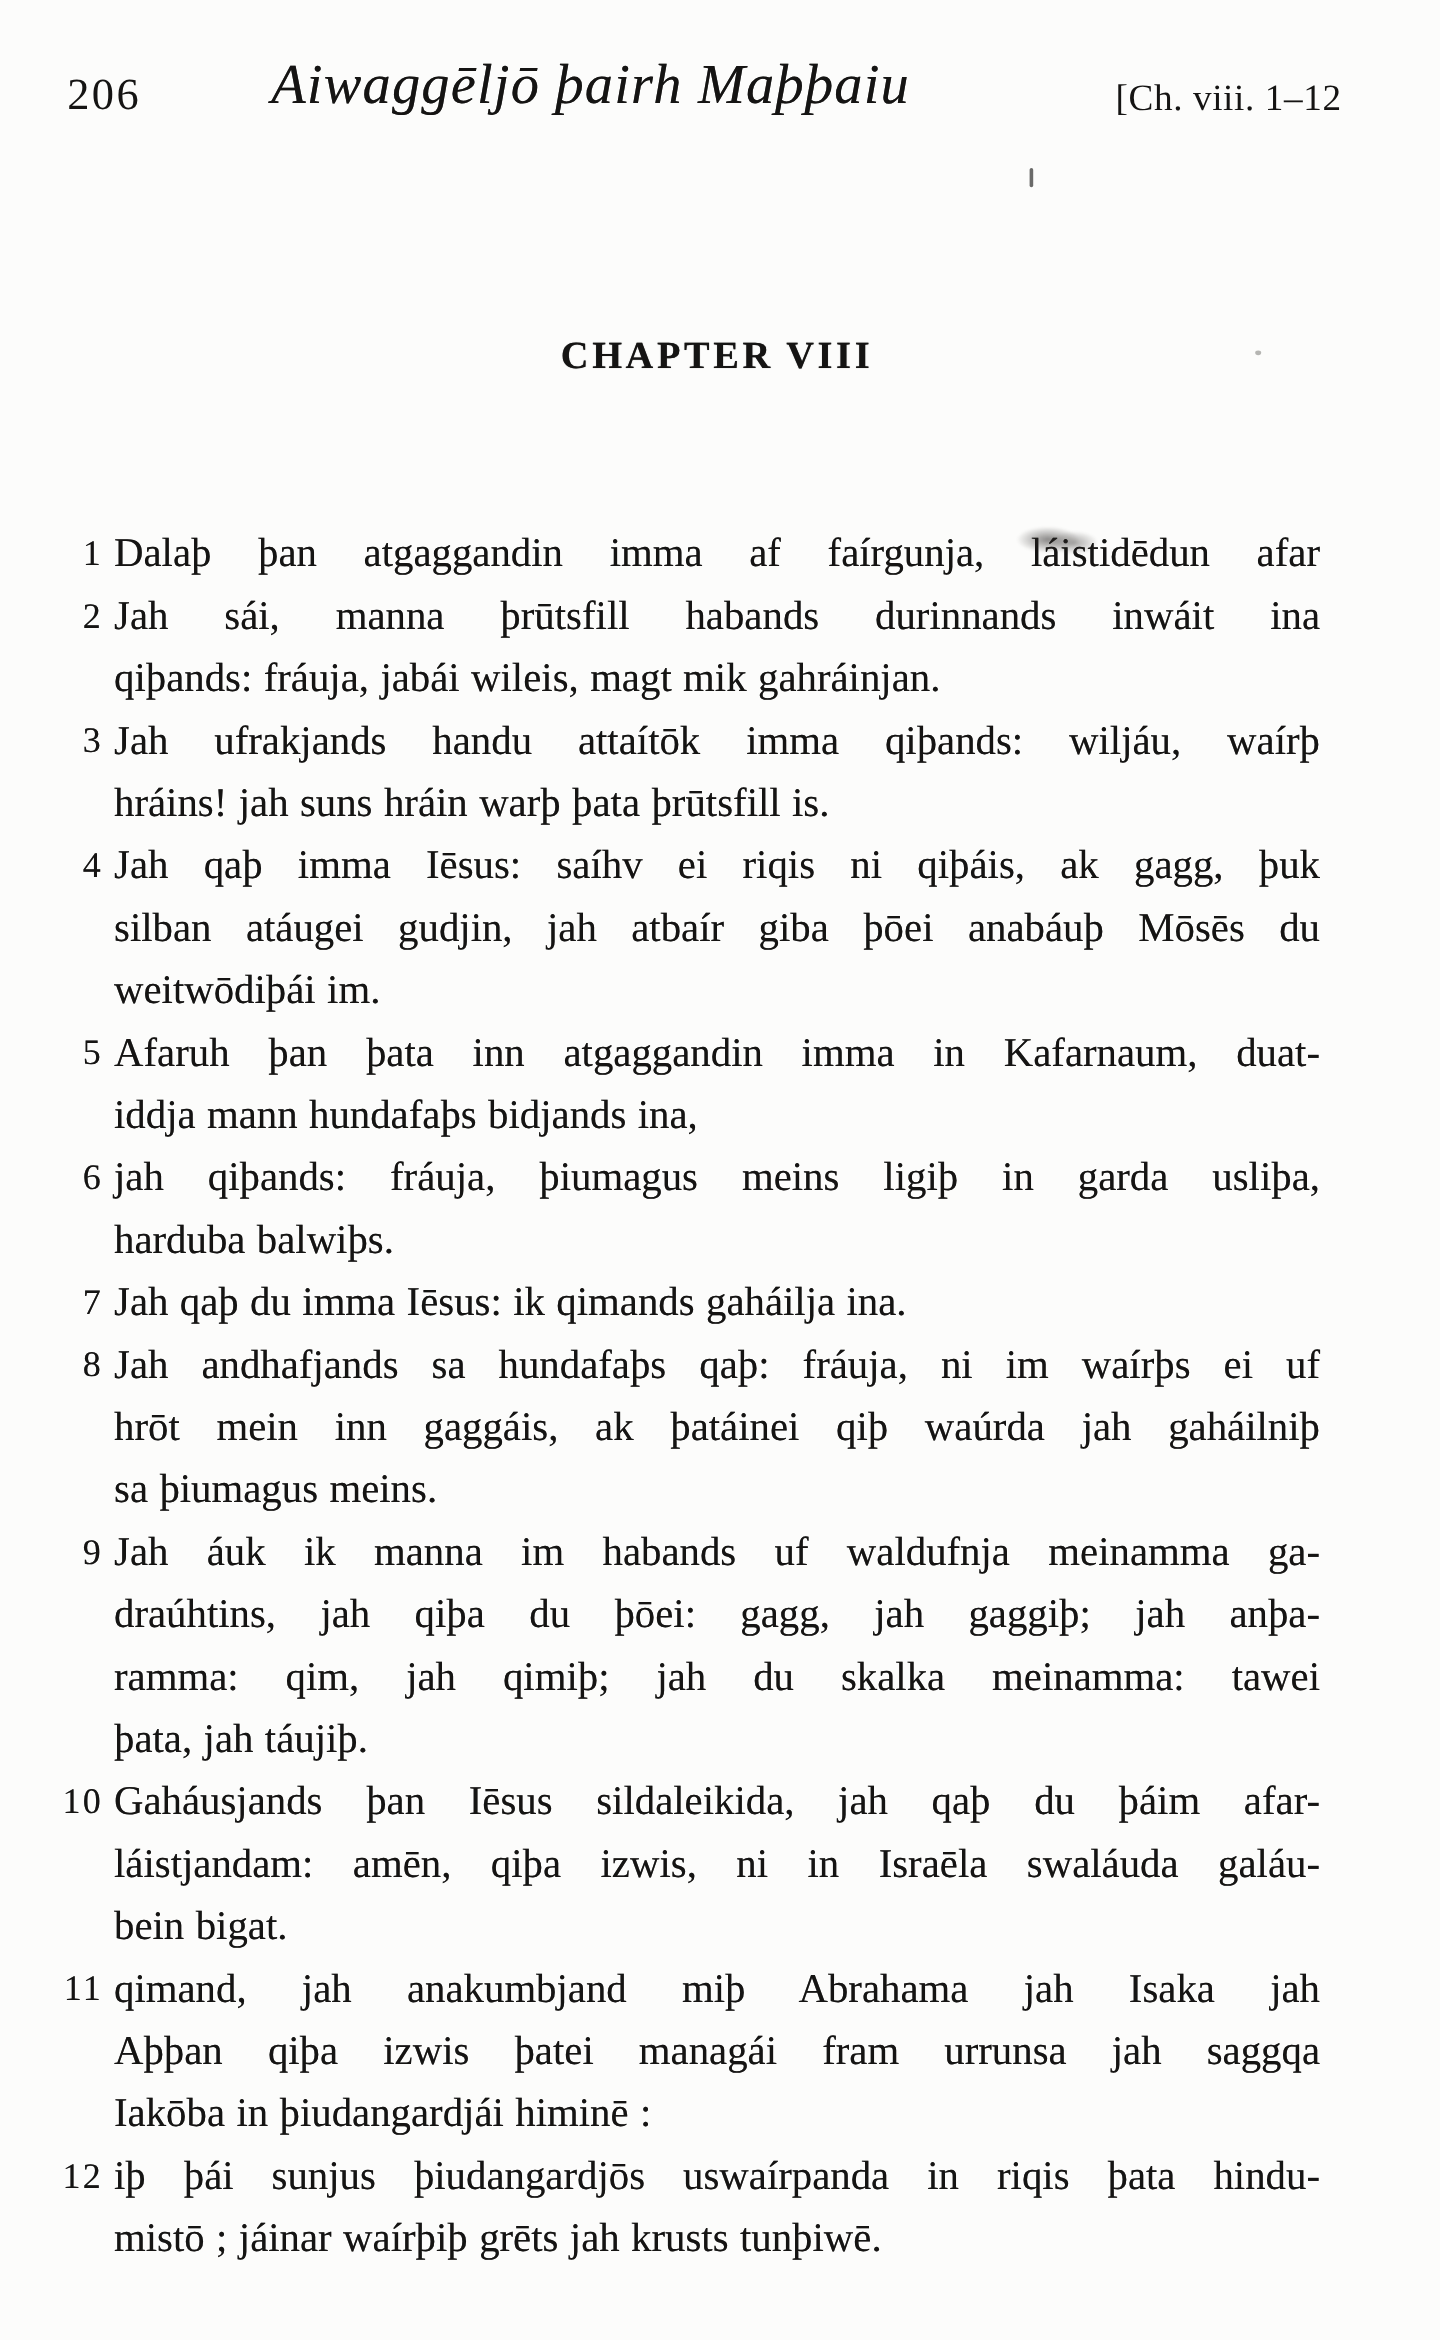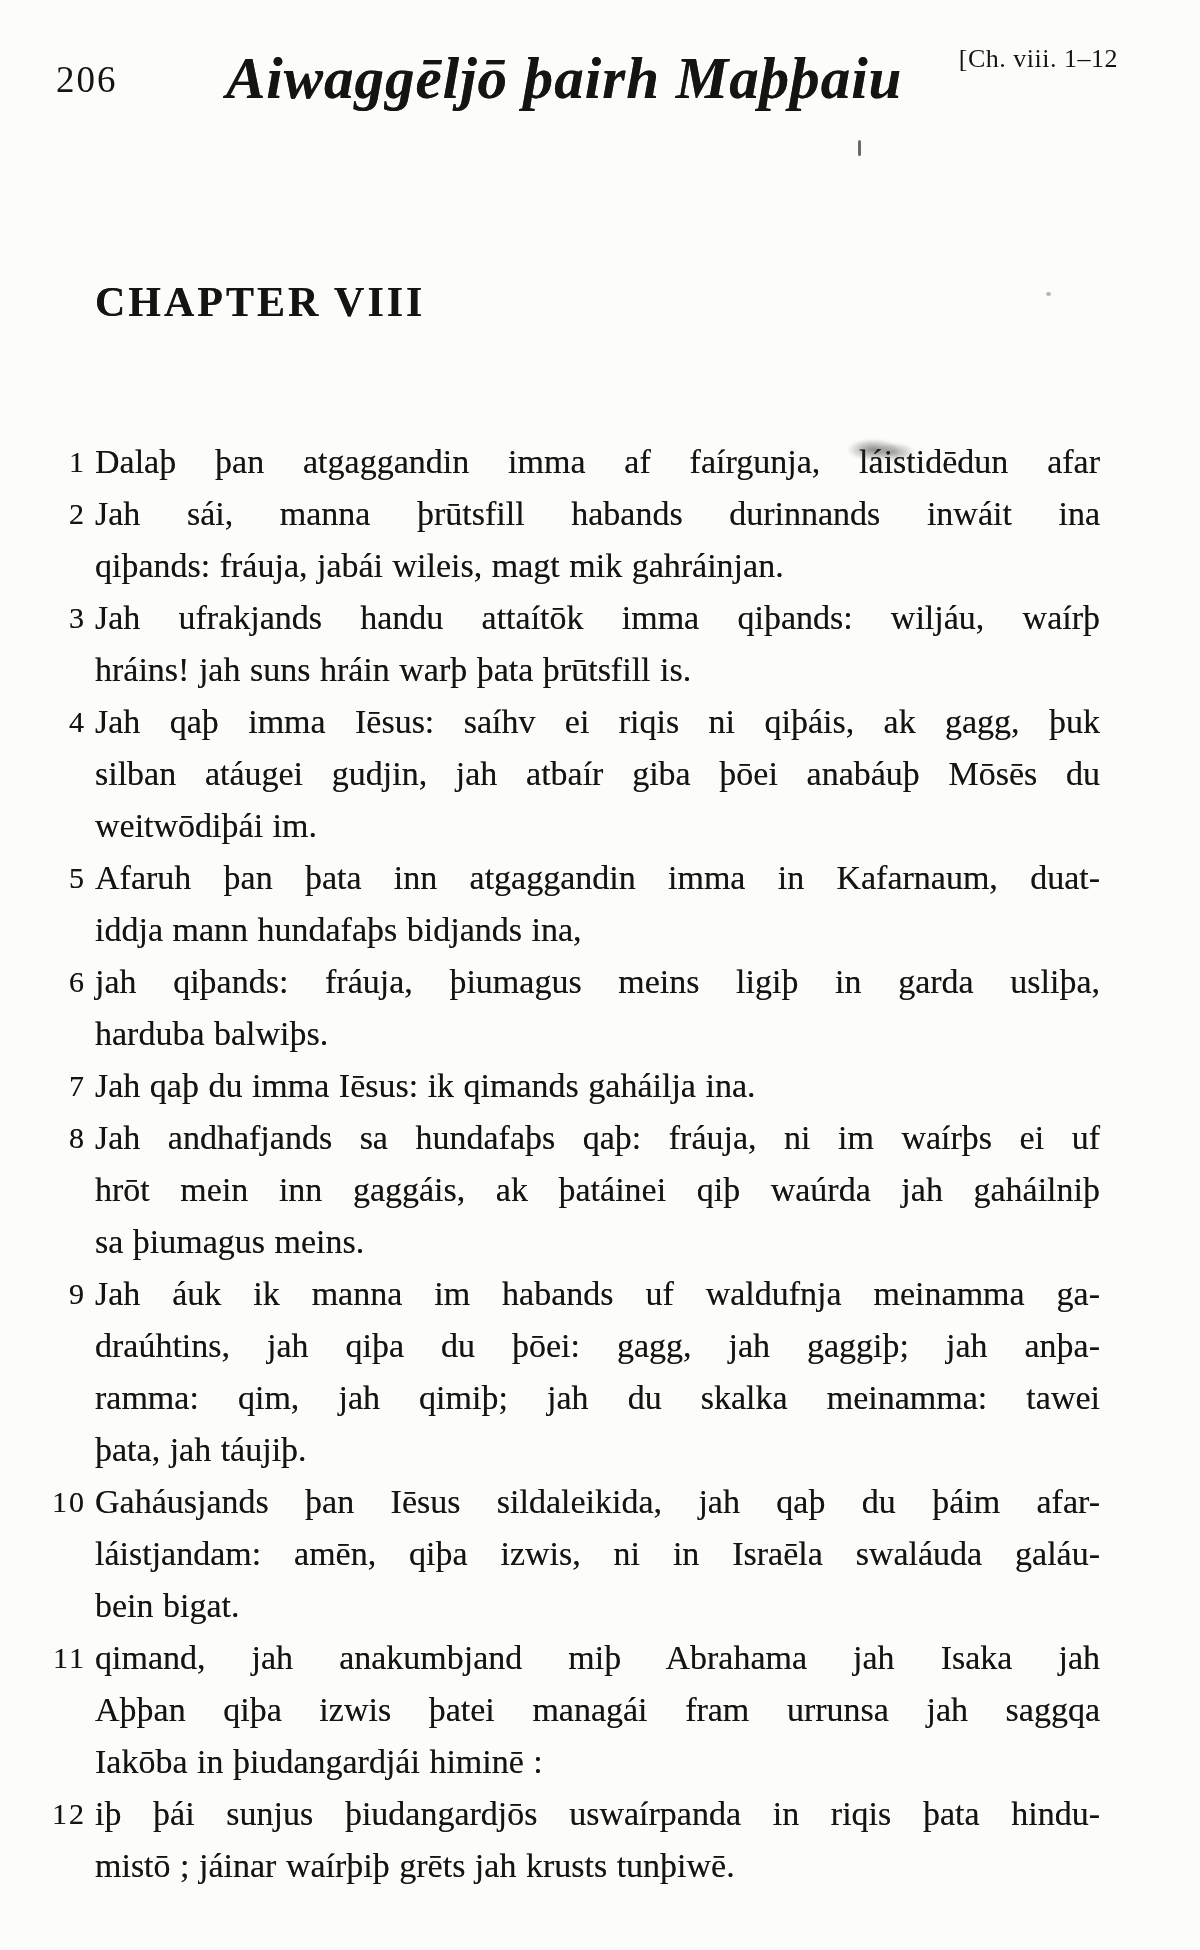--- a/index.html
+++ b/index.html
@@ -14,33 +14,33 @@
     padding-left:16px;
   }
   
   #header{position:absolute;top:0;left:0;width:100%;height:130px;}
   .page-number{
     position:absolute;left:56px;top:58px;
     font-size:37px;letter-spacing:2px;
   }
   .running-title{
     position:absolute;left:226px;top:44px;
-    font-size:59px;font-style:italic;font-weight:bold;
+    font-size:47px;font-style:italic;font-weight:normal;
     letter-spacing:1px;white-space:nowrap;
     text-shadow:0 0 .5px rgba(0,0,0,.65);
   }
   .chapter-ref{
-    position:absolute;right:98px;top:44px;
-    font-size:26px;white-space:nowrap;letter-spacing:.5px;
+    position:absolute;right:98px;top:64px;
+    font-size:31px;white-space:nowrap;letter-spacing:.5px;
   }
   
   .chapter-heading{
     position:absolute;top:278px;left:95px;width:1005px;
-    text-align:left;
-    font-size:42px;font-weight:bold;letter-spacing:3px;
+    text-align:center;
+    font-size:32px;font-weight:bold;letter-spacing:3px;
     text-shadow:0 0 .6px rgba(0,0,0,.7);
   }
   
   #verses{
     position:absolute;top:436px;left:95px;width:1005px;
     font-size:34px;line-height:52px;
     text-shadow:0 0 .5px rgba(0,0,0,.55);
   }
   .verse{position:relative;}
   .verse-num{

